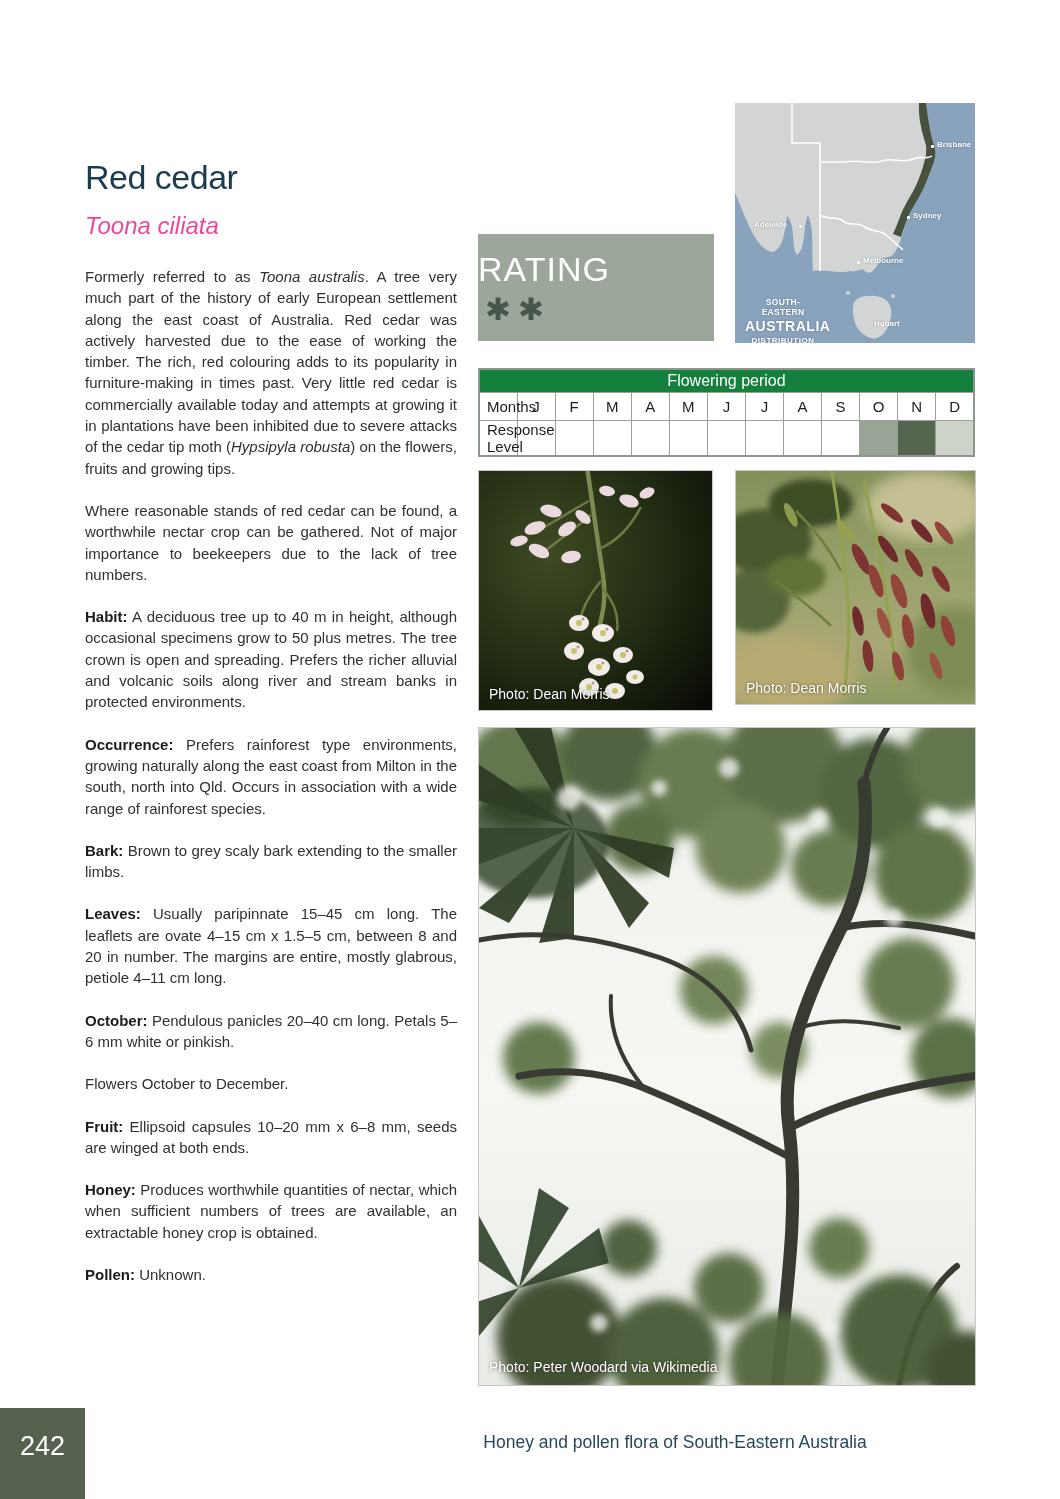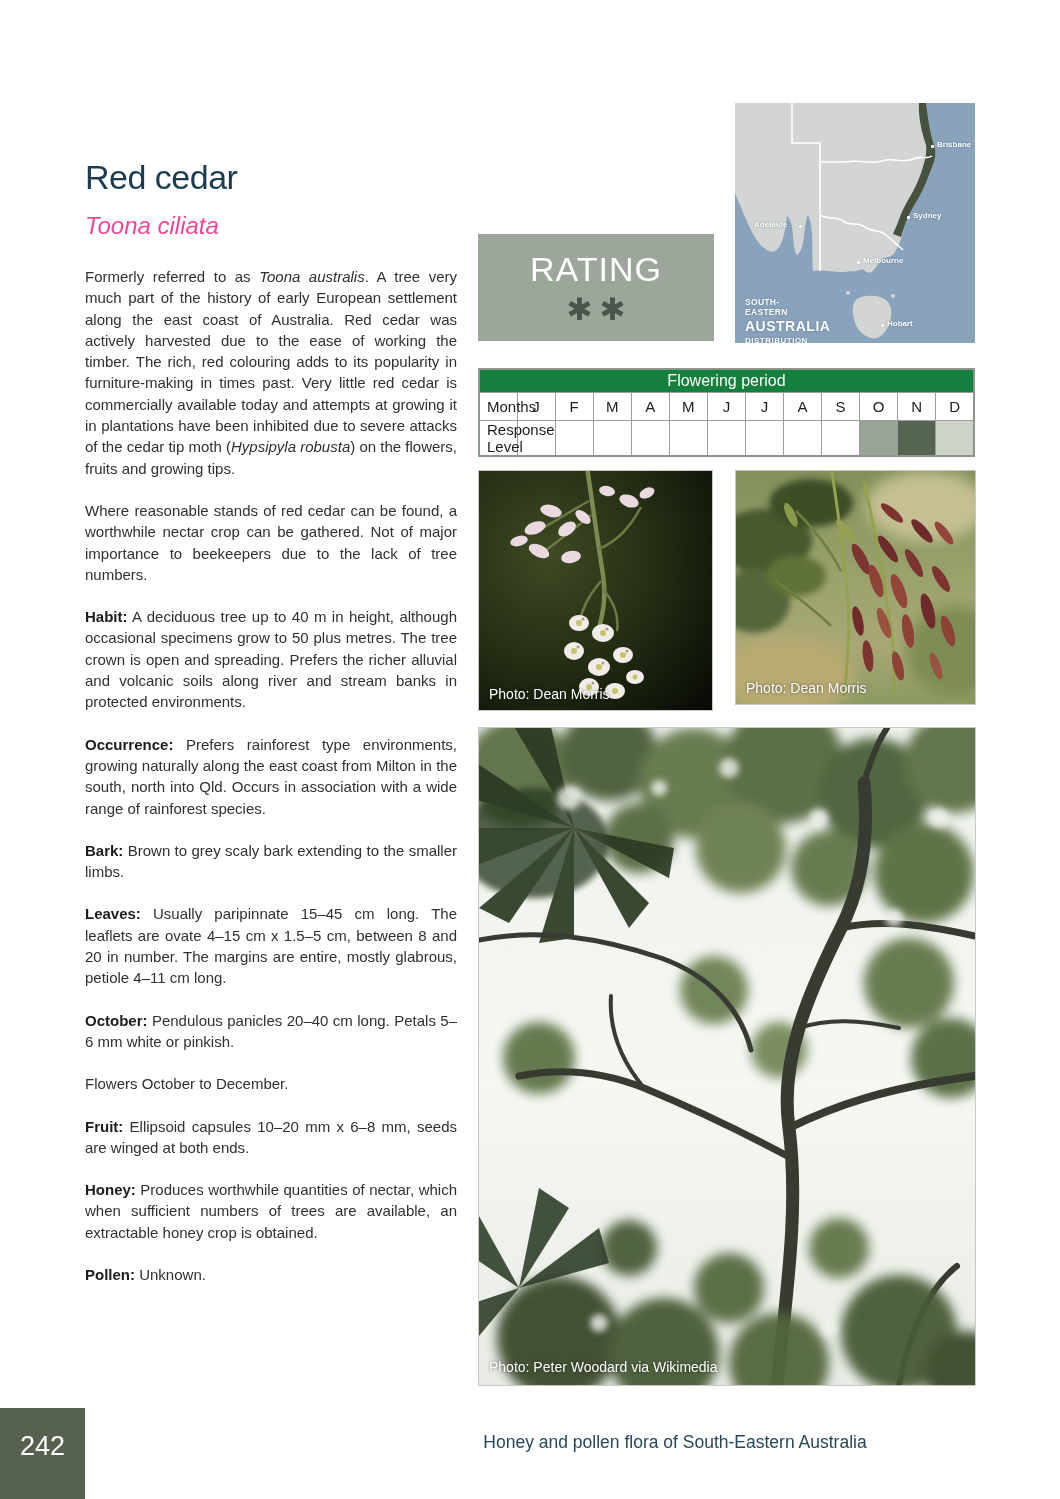--- a/index.html
+++ b/index.html
@@ -17,33 +17,33 @@
   .para {
     font-size:15px; line-height:21.3px; text-align:justify;
     margin-bottom:21px; color:#303030;
   }
   .para .b { font-weight:bold; color:#1c1c1c; }
   .para .i { font-style:italic; }
 
   
   .rating-box {
     position:absolute; left:478px; top:234px; width:236px; height:107px;
-    background:#9ca69a; text-align:center;
+    background:#9ca69a; text-align:left;
   }
   .rating-label { color:#ffffff; font-size:34px; letter-spacing:1px; margin-top:16px; }
   .rating-stars { color:#47554a; font-size:31px; letter-spacing:7px; margin-top:2px; text-indent:7px; }
 
   
   .map { position:absolute; left:735px; top:103px; width:240px; height:240px; overflow:hidden; }
   .map svg { position:absolute; left:0; top:0; }
   .map-city { position:absolute; color:#fff; font-size:8px; font-weight:bold;
     text-shadow:0 0 2px rgba(40,60,80,.55); white-space:nowrap; }
   .map-dot { position:absolute; width:3px; height:3px; background:#fff; border-radius:1px;
     box-shadow:0 0 1px rgba(0,0,0,.4); }
-  .map-region { position:absolute; left:10px; top:194px; width:76px; text-align:left;
+  .map-region { position:absolute; left:10px; top:194px; width:76px; text-align:center;
     color:#fff; text-shadow:0 0 2px rgba(40,60,80,.5); }
   .map-region .l1 { font-size:8.5px; font-weight:bold; letter-spacing:.3px; }
   .map-region .l2 { font-size:14px; font-weight:bold; letter-spacing:.5px; margin-top:1px; }
   .map-region .l3 { font-size:8px; font-weight:bold; letter-spacing:.5px; margin-top:2px; }
 
   
   .flower-table {
     position:absolute; left:478px; top:368px; width:497px;
     border-collapse:collapse; table-layout:fixed;
     border:2px solid #8d968c;
@@ -120,21 +120,21 @@
   </svg>
   <span class="map-dot" style="left:196px; top:42px;"></span>
   <span class="map-city" style="left:202px; top:37px;">Brisbane</span>
   <span class="map-dot" style="left:172px; top:113px;"></span>
   <span class="map-city" style="left:178px; top:108px;">Sydney</span>
   <span class="map-dot" style="left:122px; top:158px;"></span>
   <span class="map-city" style="left:128px; top:153px;">Melbourne</span>
   <span class="map-dot" style="left:64px; top:122px;"></span>
   <span class="map-city" style="left:19px; top:117px;">Adelaide</span>
   <span class="map-dot" style="left:146px; top:221px;"></span>
-  <span class="map-city" style="left:152px; top:216px;text-align:right;">Hobart</span>
+  <span class="map-city" style="left:139px; top:216px;text-align:right;">Hobart</span>
   <div class="map-region">
     <div class="l1">SOUTH-EASTERN</div>
     <div class="l2">AUSTRALIA</div>
     <div class="l3">DISTRIBUTION</div>
   </div>
 </div>
 
 <table class="flower-table">
   <tbody>
       <tr>

